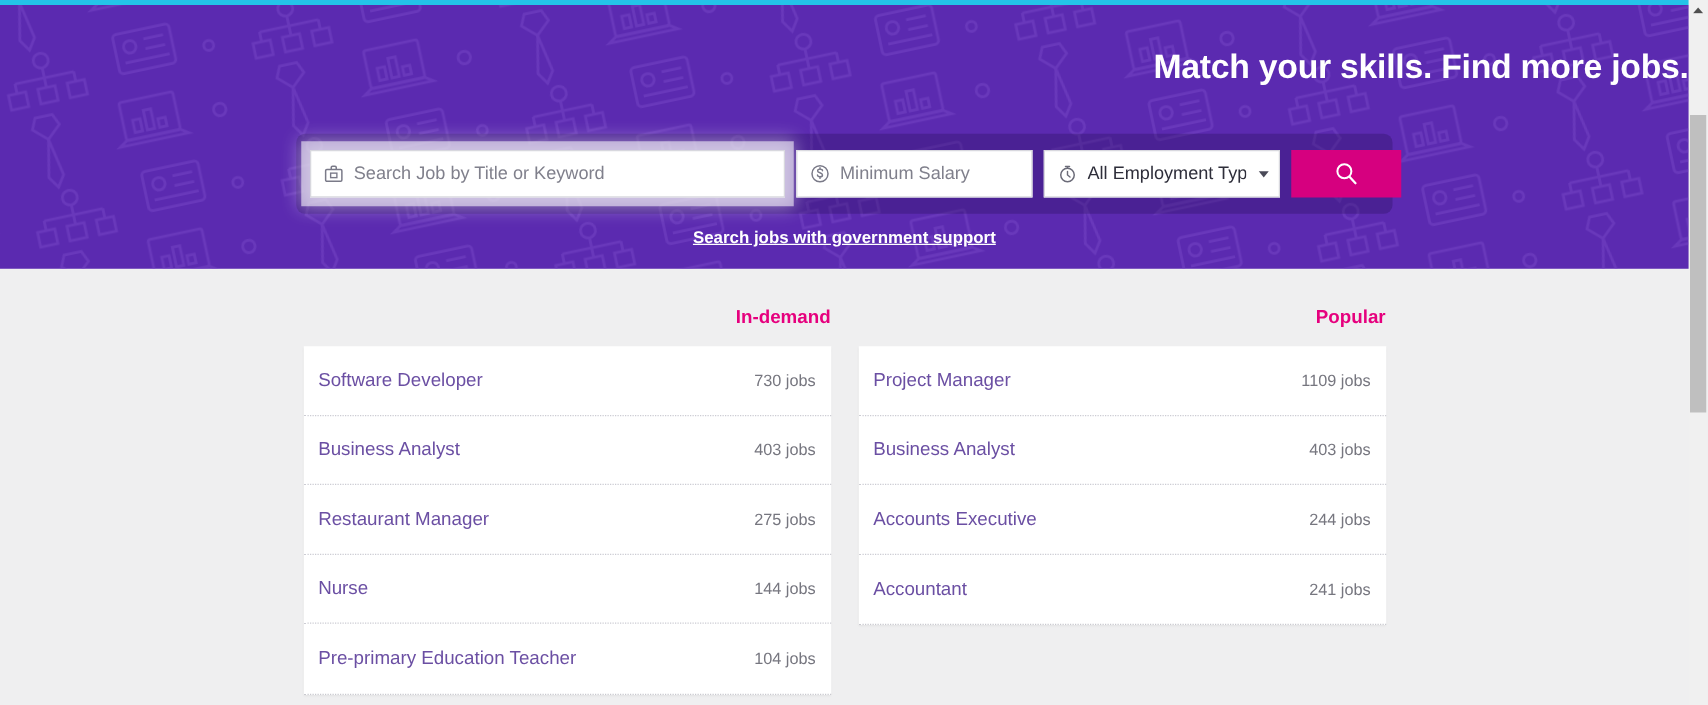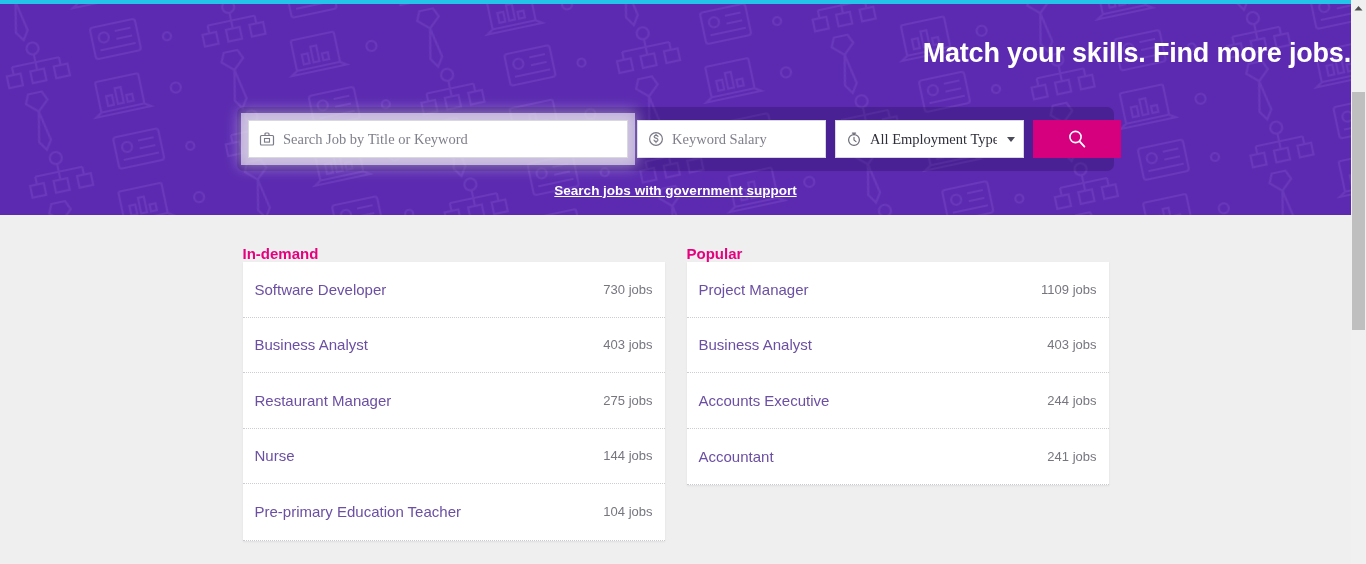--- a/index.html
+++ b/index.html
@@ -62,21 +62,20 @@
   
   .search-wrap {
     position: absolute;
     top: 103px;
     left: 237px;
     width: 877px;
     height: 64px;
     background: rgba(38, 12, 82, 0.30);
     border-radius: 7px;
     z-index: 3;
-    font-family: Liberation Serif, serif;
   }
   .search-row {
     position: absolute;
     top: 13px;
     left: 11px;
     display: flex;
     align-items: stretch;
     height: 38px;
   }
 
@@ -150,25 +149,25 @@
     width: 1351px;
     height: 349px;
     display: flex;
     justify-content: center;
     gap: 22px;
     padding-top: 30px;
   }
   .col { width: 422px; }
 
   .col-title {
-    text-align: left;
+    text-align: right;
     color: #e6007e;
     font-size: 15px;
     font-weight: bold;
-    margin-bottom: 0;
+    margin-bottom: 15px;
   }
 
   .card {
     background: #ffffff;
     border-bottom: 1px dotted #c9c9cf;
     box-shadow: 0 1px 2px rgba(0,0,0,0.07);
   }
 
   .row {
     height: 55.5px;
@@ -268,21 +267,21 @@
           </svg>
           <span class="field-text">Search Job by Title or Keyword</span>
         </div>
 
         <div class="field field-salary">
           <svg width="16" height="16" viewBox="0 0 16 16">
             <circle cx="8" cy="8" r="6.4" fill="none" stroke="#7a7a88" stroke-width="1.2"></circle>
             <path d="M10 5.6 C10 4.7 9 4.3 8 4.3 C7 4.3 6.1 4.8 6.1 5.7 C6.1 7.7 10 6.6 10 8.9 C10 9.9 9 10.4 8 10.4 C7 10.4 6 10 6 9" fill="none" stroke="#7a7a88" stroke-width="1.15" stroke-linecap="round"></path>
             <path d="M8 3.1 V4.4 M8 10.3 V11.7" stroke="#7a7a88" stroke-width="1.15" stroke-linecap="round"></path>
           </svg>
-          <span class="field-text">Keyword Salary</span>
+          <span class="field-text">Minimum Salary</span>
         </div>
 
         <div class="field field-type">
           <svg width="16" height="16" viewBox="0 0 16 16">
             <circle cx="8" cy="9" r="5.4" fill="none" stroke="#6b6b78" stroke-width="1.2"></circle>
             <path d="M8 6.2 V9 l2 1.6" fill="none" stroke="#6b6b78" stroke-width="1.15" stroke-linecap="round"></path>
             <path d="M6.4 2.1 h3.2 M8 2.1 V3.6" stroke="#6b6b78" stroke-width="1.2" stroke-linecap="round"></path>
           </svg>
           <span class="field-text">All Employment Types</span>
           <span class="caret"></span>

